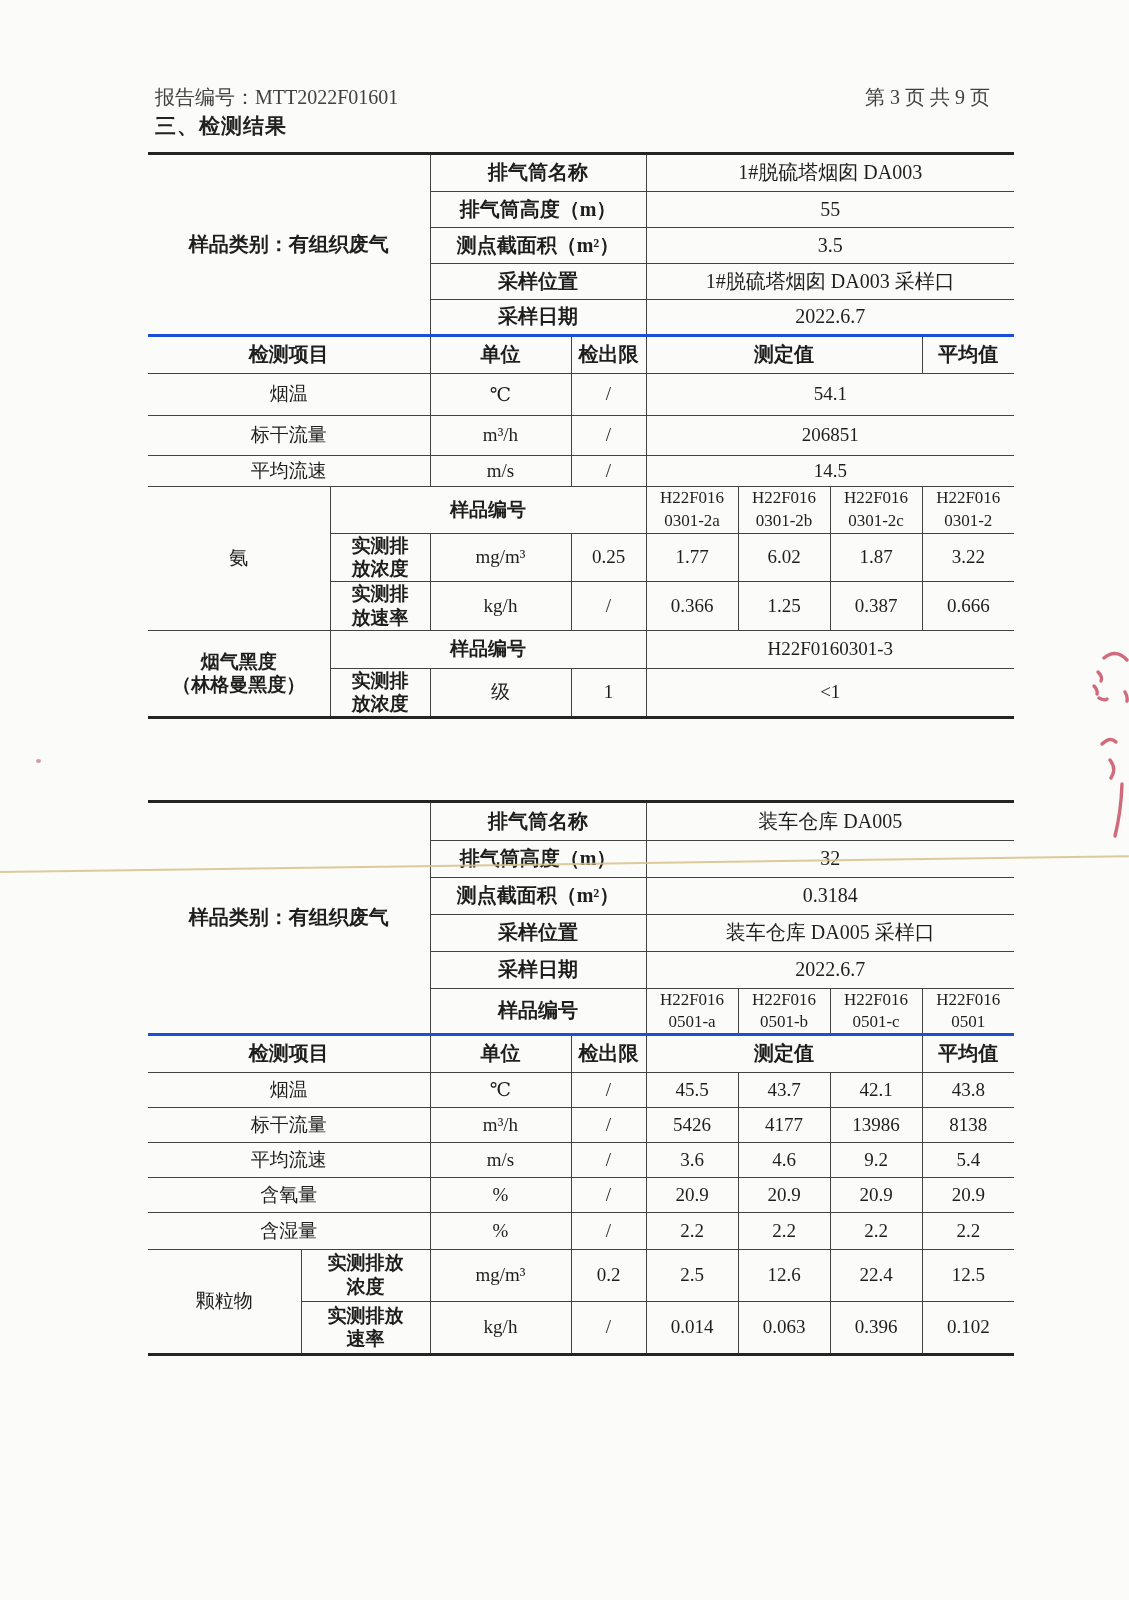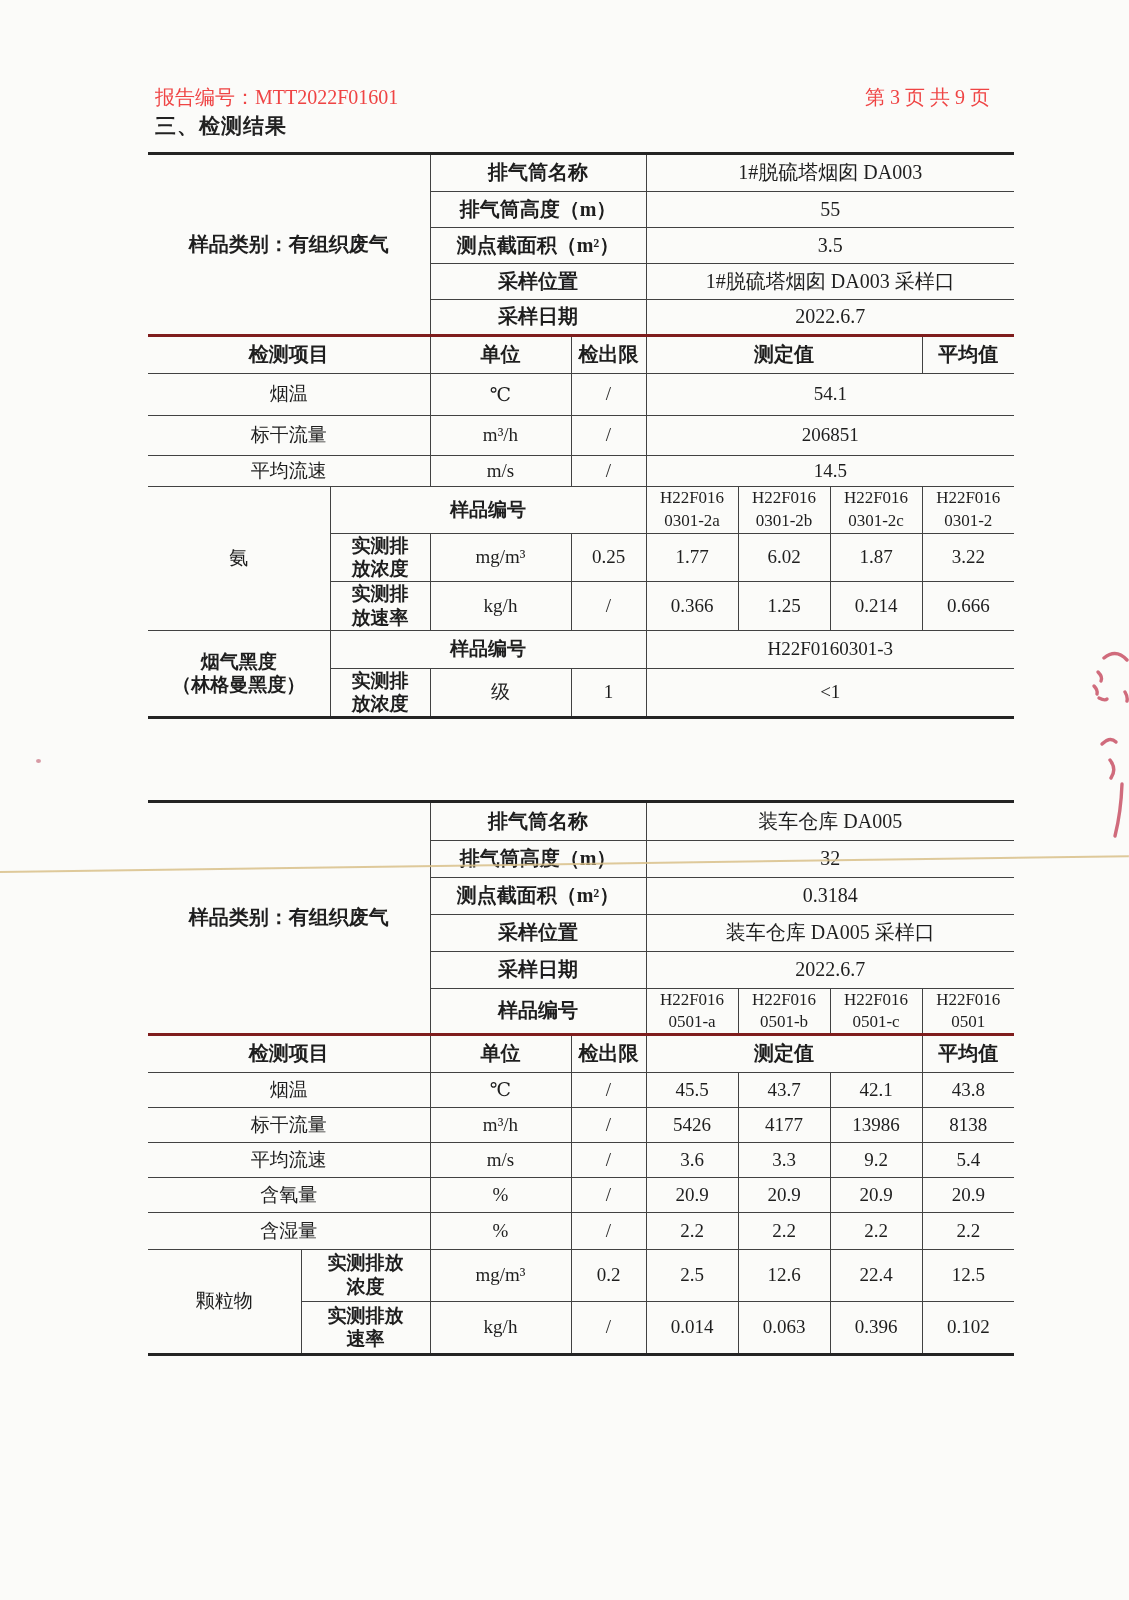--- a/index.html
+++ b/index.html
@@ -10,21 +10,21 @@
     color:#1e1e1e;
   }
   .page{
     position:relative;width:1129px;height:1600px;
     background:#fbfbf9;overflow:hidden;
   }
   
   .doc-header{
     position:absolute;left:155px;top:84px;width:835px;
     display:flex;justify-content:space-between;align-items:baseline;
-    font-size:20px;color:#ef4444;
+    font-size:20px;color:#404040;
   }
   .section-title{
     position:absolute;left:155px;top:112px;
     font-size:21px;font-weight:600;color:#222;letter-spacing:1px;
   }
   
   .tblwrap{
     position:absolute;
     border-top:3px solid #242424;
     border-bottom:3px solid #242424;
@@ -36,21 +36,21 @@
   td{
     border:1px solid #424242;
     text-align:center;vertical-align:middle;
     padding:0 2px;font-size:19px;color:#1e1e1e;
     overflow:hidden;
   }
   .b{font-weight:bold;}
   .lg{font-size:20px;}
   .pre{white-space:pre-line;line-height:1.25;font-weight:bold;}
   .sid{white-space:pre-line;font-size:17px;line-height:1.3;}
-  tr.ht td{border-top:3px solid #7f1d1d;}
+  tr.ht td{border-top:3px solid #1d4ed8;}
   
   .scan-line{
     position:absolute;left:0;top:871px;width:1129px;height:2px;
     background:var(--scanline,#d8bf8a);
     transform:rotate(-0.8deg);transform-origin:0 50%;
     opacity:.85;
   }
   .ink-dot{
     position:absolute;left:36px;top:759px;width:5px;height:4px;
     border-radius:50%;background:var(--inkdot,#d79aa4);
@@ -155,21 +155,21 @@
         <td>1.87</td>
         <td>3.22</td>
       </tr>
       <tr style="height:47px">
         <td class="pre">实测排
 放速率</td>
         <td>kg/h</td>
         <td>/</td>
         <td>0.366</td>
         <td>1.25</td>
-        <td>0.214</td>
+        <td>0.387</td>
         <td>0.666</td>
       </tr>
       <tr style="height:38px">
         <td rowspan="2" class="pre">烟气黑度
 （林格曼黑度）</td>
         <td colspan="3" class="b">样品编号</td>
         <td colspan="4">H22F0160301-3</td>
       </tr>
       <tr style="height:47px">
         <td class="pre">实测排
@@ -250,21 +250,21 @@
         <td>5426</td>
         <td>4177</td>
         <td>13986</td>
         <td>8138</td>
       </tr>
       <tr style="height:35px">
         <td colspan="2">平均流速</td>
         <td>m/s</td>
         <td>/</td>
         <td>3.6</td>
-        <td>3.3</td>
+        <td>4.6</td>
         <td>9.2</td>
         <td>5.4</td>
       </tr>
       <tr style="height:35px">
         <td colspan="2">含氧量</td>
         <td>%</td>
         <td>/</td>
         <td>20.9</td>
         <td>20.9</td>
         <td>20.9</td>

